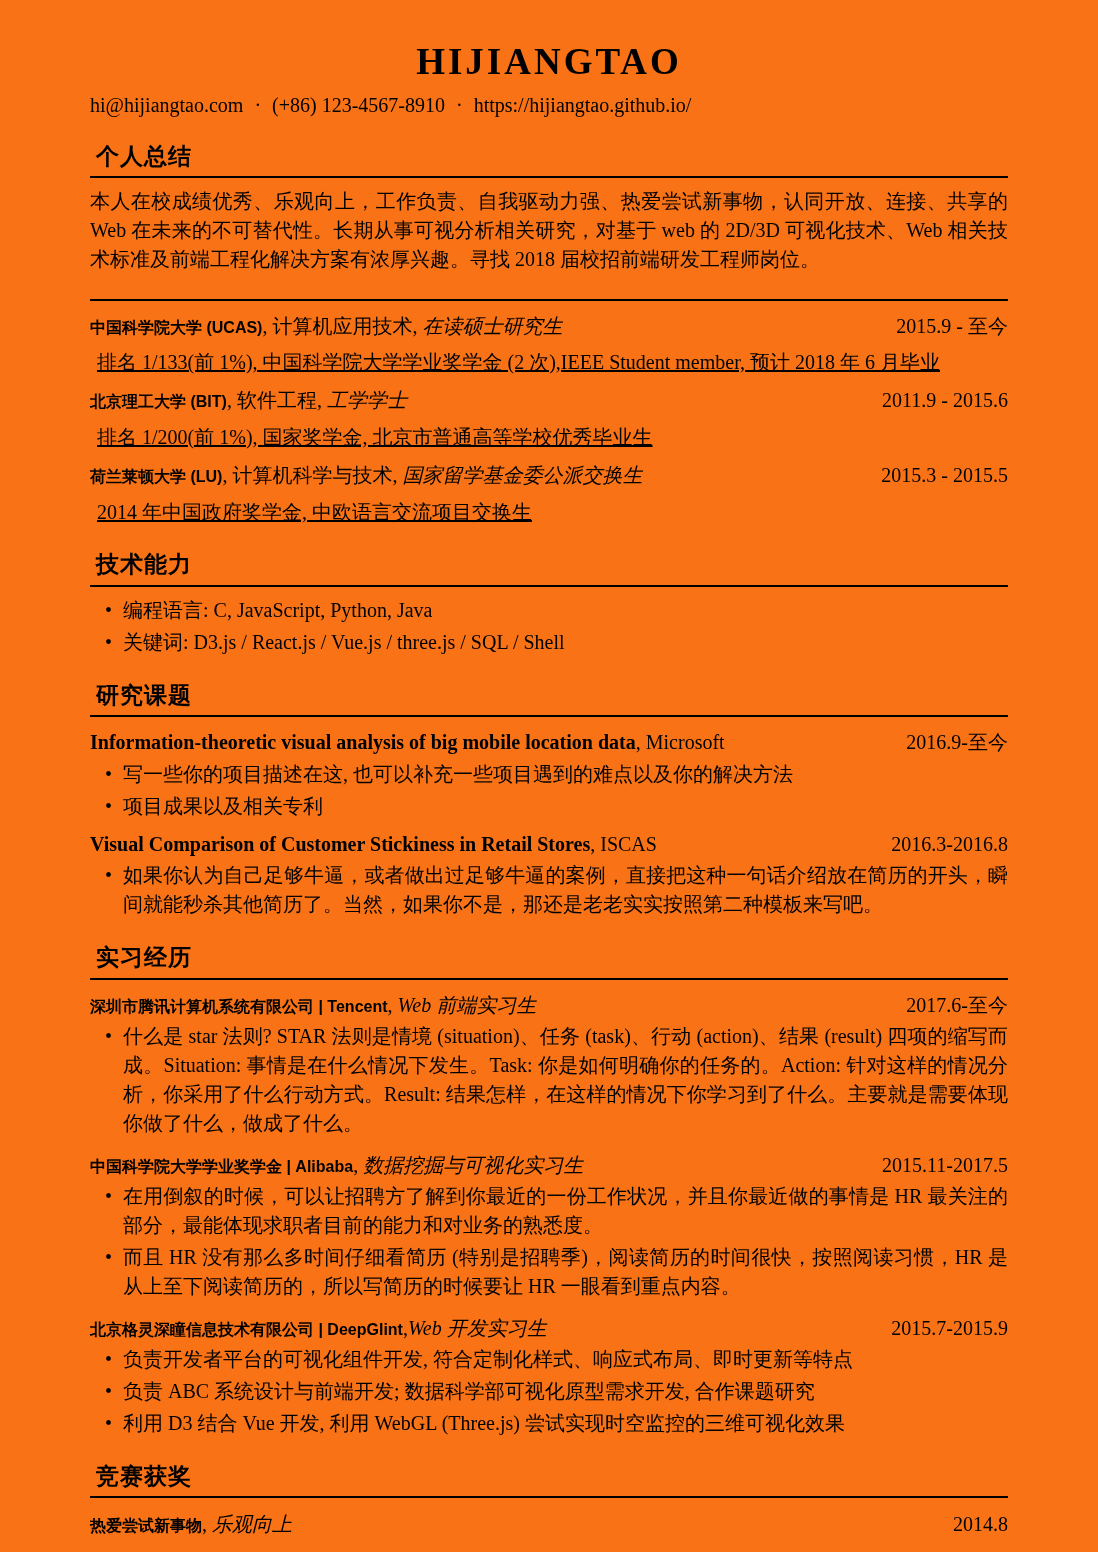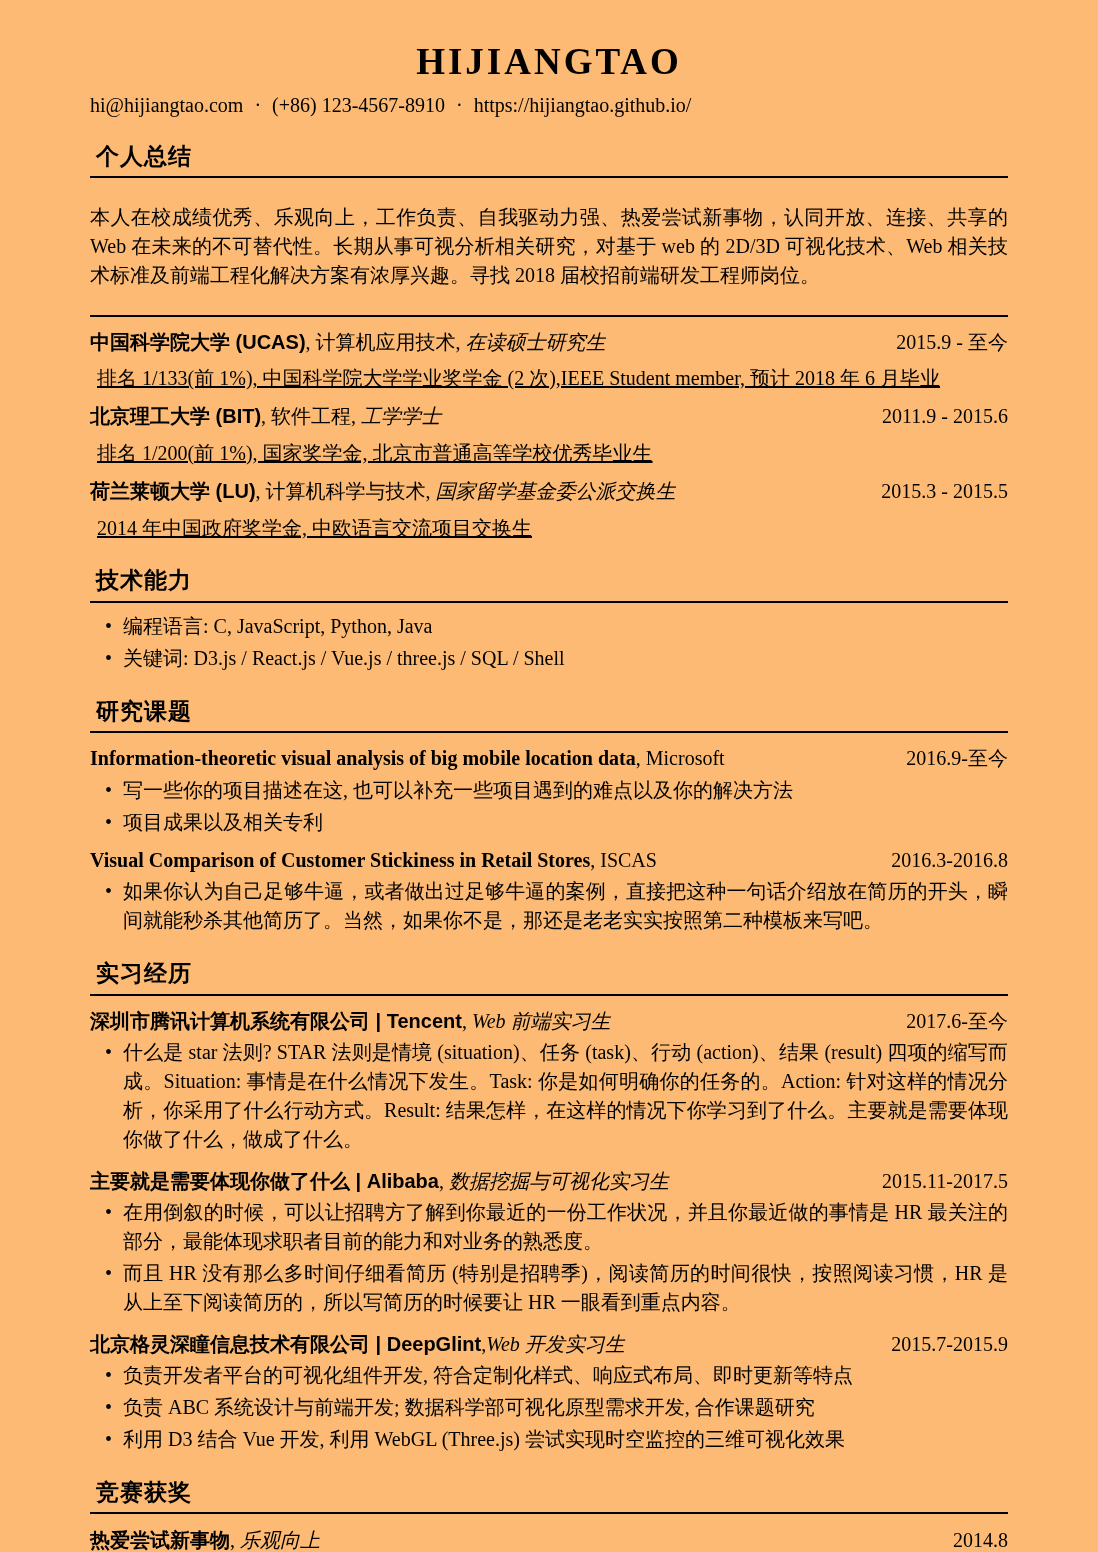--- a/index.html
+++ b/index.html
@@ -3,21 +3,21 @@
 <meta charset="utf-8">
 <style>
   html, body { margin: 0; padding: 0; background: #ffffff; }
   .page {
     position: relative;
     width: 1098px;
     height: 1552px;
     box-sizing: border-box;
     margin: 0 auto;
     padding: 42px 90px 8px 90px;
-    background: #fdba74;
+    background: #f97316;
     color: #000000;
     font-family: "Liberation Serif", "DejaVu Serif", serif;
     font-size: 20px;
     overflow: hidden;
   }
   
   .name {
     margin: 0;
     text-align: center;
     font-size: 37px;
@@ -37,38 +37,38 @@
   .sec-title {
     margin: 6px;
     font-family: "Liberation Sans", "DejaVu Sans", sans-serif;
     font-size: 23px;
     font-weight: 700;
     letter-spacing: 1px;
     line-height: 1.2;
   }
   .rule { height: 2px; background: #000; margin-top: 5px; }
   .para {
-    margin: 25px 0 0 0;
+    margin: 9px 0 0 0;
     text-align: justify;
     line-height: 1.44;
   }
   
   .entry { margin-top: 9px; }
   .entry.first { margin-top: 11px; }
   .row {
     display: flex;
     justify-content: space-between;
     align-items: baseline;
     line-height: 1.44;
   }
   .row-left { text-align: left; }
   .tb {
     font-weight: 700;
     font-family: "Liberation Sans", "DejaVu Sans", sans-serif;
-    font-size: 20px;
+    font-size: 16px;
   }
   .tbs { font-weight: 700; }
   .it { font-style: italic; }
   .date { white-space: nowrap; margin-left: 18px; }
   .detail { margin-top: 8px; padding-left: 7px; line-height: 1.44; text-decoration: underline; }
   
   ul.bullets { margin: 3px 0 0 0; padding: 0; list-style: none; }
   ul.bullets li {
     position: relative;
     padding-left: 33px;
@@ -174,21 +174,21 @@
         <div class="row-left"><span class="tb">深圳市腾讯计算机系统有限公司 | Tencent</span><span>, </span><span class="it">Web 前端实习生</span></div>
         <span class="date">2017.6-至今</span>
       </div>
       <ul class="bullets">
         <li>什么是 star 法则? STAR 法则是情境 (situation)、任务 (task)、行动 (action)、结果 (result) 四项的缩写而成。Situation: 事情是在什么情况下发生。Task: 你是如何明确你的任务的。Action: 针对这样的情况分析，你采用了什么行动方式。Result: 结果怎样，在这样的情况下你学习到了什么。主要就是需要体现你做了什么，做成了什么。</li>
       </ul>
     </div>
 
     <div class="entry" style="margin-top:13px;">
       <div class="row">
-        <div class="row-left"><span class="tb">主要就是需要体现你做了什么 | Alibaba</span><span>, </span><span class="it">数据挖掘与可视化实习生</span></div>
+        <div class="row-left"><span class="tb">中国科学院大学学业奖学金 | Alibaba</span><span>, </span><span class="it">数据挖掘与可视化实习生</span></div>
         <span class="date">2015.11-2017.5</span>
       </div>
       <ul class="bullets">
         <li>在用倒叙的时候，可以让招聘方了解到你最近的一份工作状况，并且你最近做的事情是 HR 最关注的部分，最能体现求职者目前的能力和对业务的熟悉度。</li>
         <li>而且 HR 没有那么多时间仔细看简历 (特别是招聘季)，阅读简历的时间很快，按照阅读习惯，HR 是从上至下阅读简历的，所以写简历的时候要让 HR 一眼看到重点内容。</li>
       </ul>
     </div>
 
     <div class="entry" style="margin-top:13px;">
       <div class="row">

